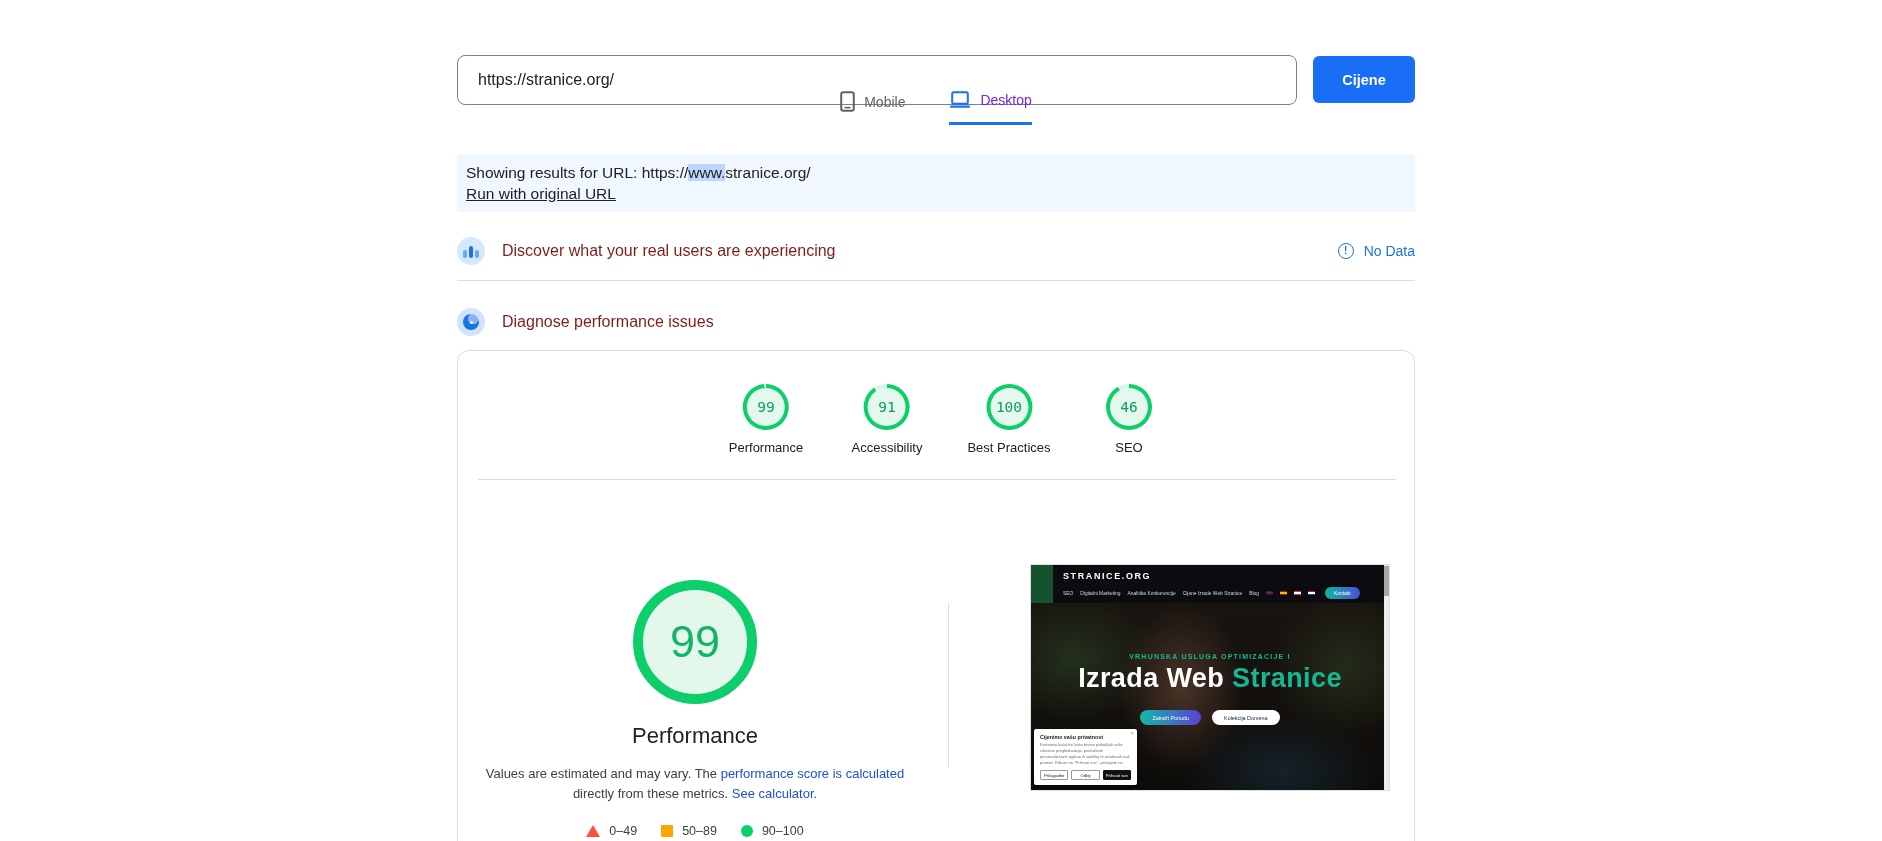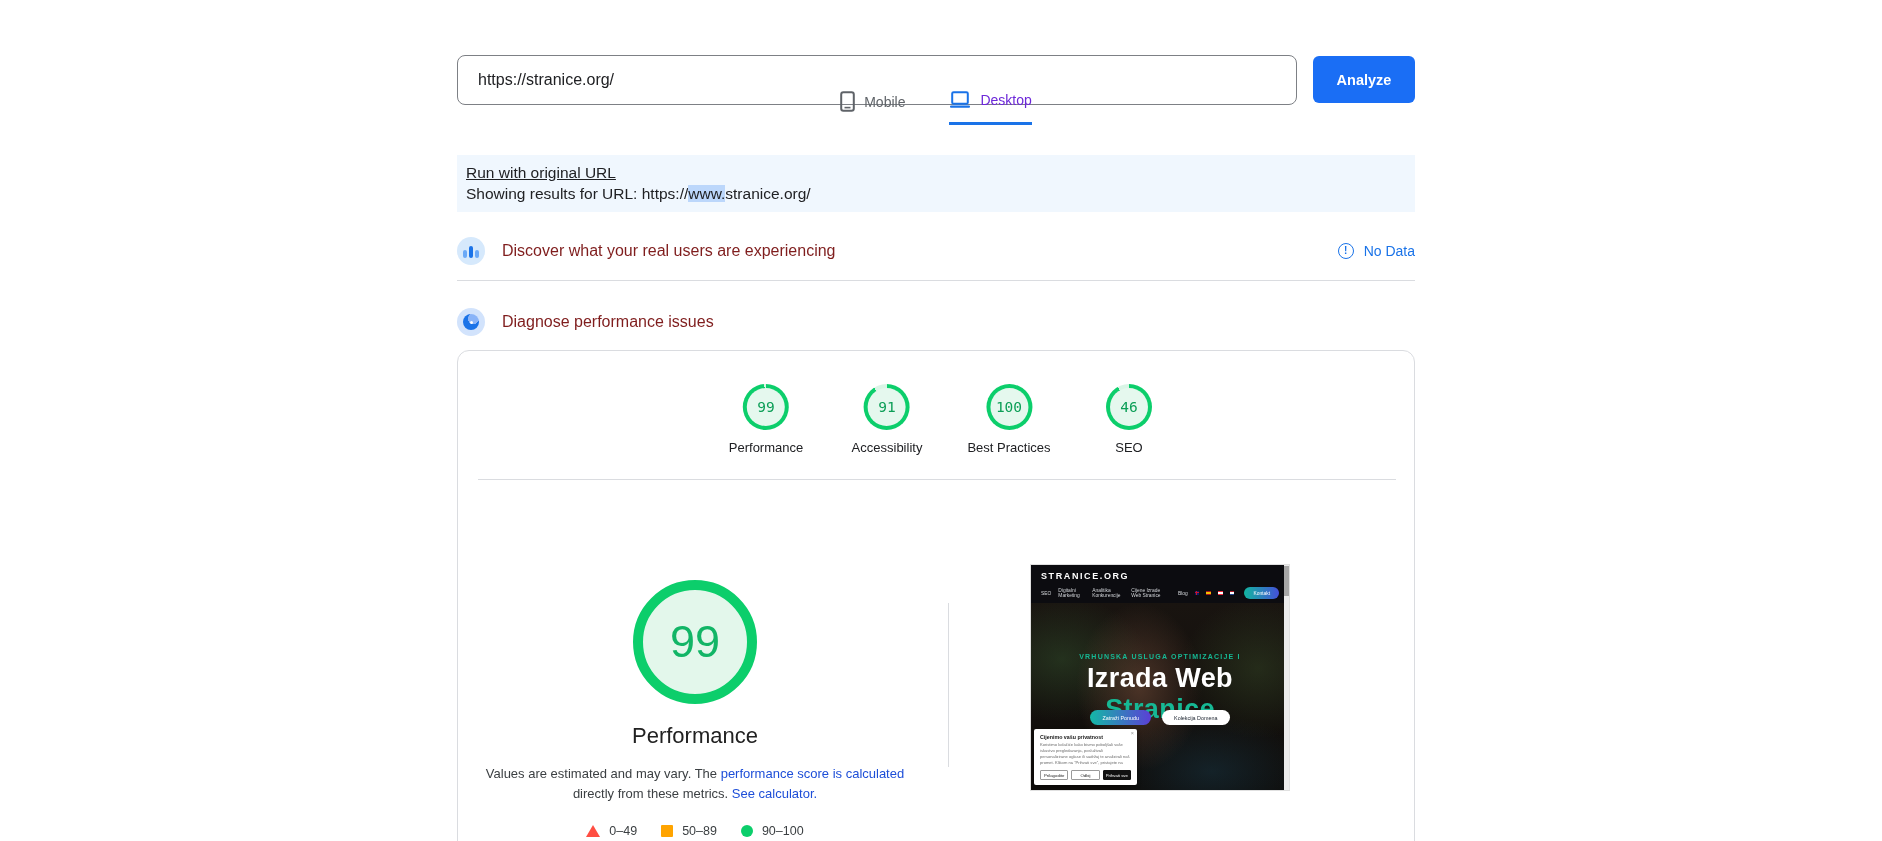--- a/index.html
+++ b/index.html
@@ -59,21 +59,21 @@
   .disclaimer { position:absolute; left:17px; top:413px; width:440px; text-align:center; font-size:13px; line-height:20px; color:#3c4043; }
   .disclaimer a { color:#1d4ed8; text-decoration:none; }
   .legend { position:absolute; left:37px; top:473px; width:400px; display:flex; justify-content:center; gap:24px; align-items:center; font-size:12.5px; color:#3c4043; }
   .leg-item { display:flex; align-items:center; gap:9px; }
   .shape-tri { width:0; height:0; border-left:7px solid transparent; border-right:7px solid transparent; border-bottom:12px solid #ff4e42; }
   .shape-sq { width:12px; height:12px; background:#ffa400; border-radius:1px; }
   .shape-ci { width:12px; height:12px; background:#0cce6b; border-radius:50%; }
   .vdivider { position:absolute; left:490px; top:252px; width:1px; height:164px; background:#dadce0; }
 
   
-  .thumb { position:absolute; left:572px; top:213px; width:260px; height:227px; border:1px solid #e0e0e0; background:#14532d; overflow:hidden; }
+  .thumb { position:absolute; left:572px; top:213px; width:360px; height:227px; border:1px solid #e0e0e0; background:#14532d; overflow:hidden;padding-left:22px; }
   .t-header { height:38px; background:#0c0c10; padding:6px 10px 0; position:relative; z-index:2; }
   .t-logo { font-size:9px; font-weight:bold; color:#fff; letter-spacing:1.6px; }
   .t-nav { margin-top:6px; display:flex; align-items:center; gap:7px; font-size:4.9px; color:#d3d6da; }
   .t-flag { width:7px; height:4.5px; display:inline-block; }
   .flag-uk { background:linear-gradient(#c8102e,#c8102e) center/100% 1.4px no-repeat, linear-gradient(#c8102e,#c8102e) center/1.4px 100% no-repeat, #012169; }
   .flag-es { background:linear-gradient(180deg,#aa151b 25%,#f1bf00 25%,#f1bf00 75%,#aa151b 75%); }
   .flag-at { background:linear-gradient(180deg,#ed2939 33%,#fff 33%,#fff 66%,#ed2939 66%); }
   .flag-nl { background:linear-gradient(180deg,#ae1c28 33%,#fff 33%,#fff 66%,#21468b 66%); }
   .t-cta { margin-left:3px; padding:3.5px 9px; border-radius:8px; background:linear-gradient(90deg,#12b5a0,#4550d8); color:#fff; font-size:4.9px; }
   .t-hero { position:absolute; left:0; top:38px; right:0; bottom:0;
@@ -100,21 +100,21 @@
   .t-scroll { position:absolute; right:0; top:0; width:5px; height:100%; background:#ececec; z-index:4; }
   .t-scroll i { position:absolute; top:1px; left:0; width:5px; height:30px; background:#a7a7a7; display:block; }
 </style>
 </head>
 <body>
 
 <div class="canvas">
 
   <div class="top-row">
     <input class="url-input" type="text" value="https://stranice.org/" style="">
-    <button class="analyze-btn">Analyze</button>
+    <button class="analyze-btn">Cijene</button>
   </div>
 
   <div class="tabs">
     <div class="tab">
       <span>
         <svg width="15" height="21" viewBox="0 0 15 21">
             <rect x="1.2" y="1.2" width="12.6" height="18.6" rx="2.2" fill="none" stroke="#5f6368" stroke-width="2"></rect>
             <line x1="4.5" y1="16.6" x2="10.5" y2="16.6" stroke="#5f6368" stroke-width="1.6"></line>
           </svg>
       </span>
@@ -125,22 +125,22 @@
         <svg width="22" height="18" viewBox="0 0 22 18">
             <rect x="3.2" y="1.2" width="15.6" height="11.6" rx="1.4" fill="none" stroke="#1a73e8" stroke-width="2"></rect>
             <rect x="1" y="14.6" width="20" height="2.2" rx="1" fill="#1a73e8"></rect>
           </svg>
       </span>
       <span>Desktop</span>
     </div>
   </div>
 
   <div class="banner">
+    <div><span>Showing results for URL: https://</span><span class="hl">www.</span><span>stranice.org/</span></div>
     <div><a href="#">Run with original URL</a></div>
-    <div><span>Showing results for URL: https://</span><span class="hl">www.</span><span>stranice.org/</span></div>
   </div>
 
   <div class="sec-row field">
     <span class="sec-icon icon-users">
         <i></i>
         <i></i>
         <i></i>
       </span>
     <span class="sec-title">Discover what your real users are experiencing</span>
     <span class="sec-right">

